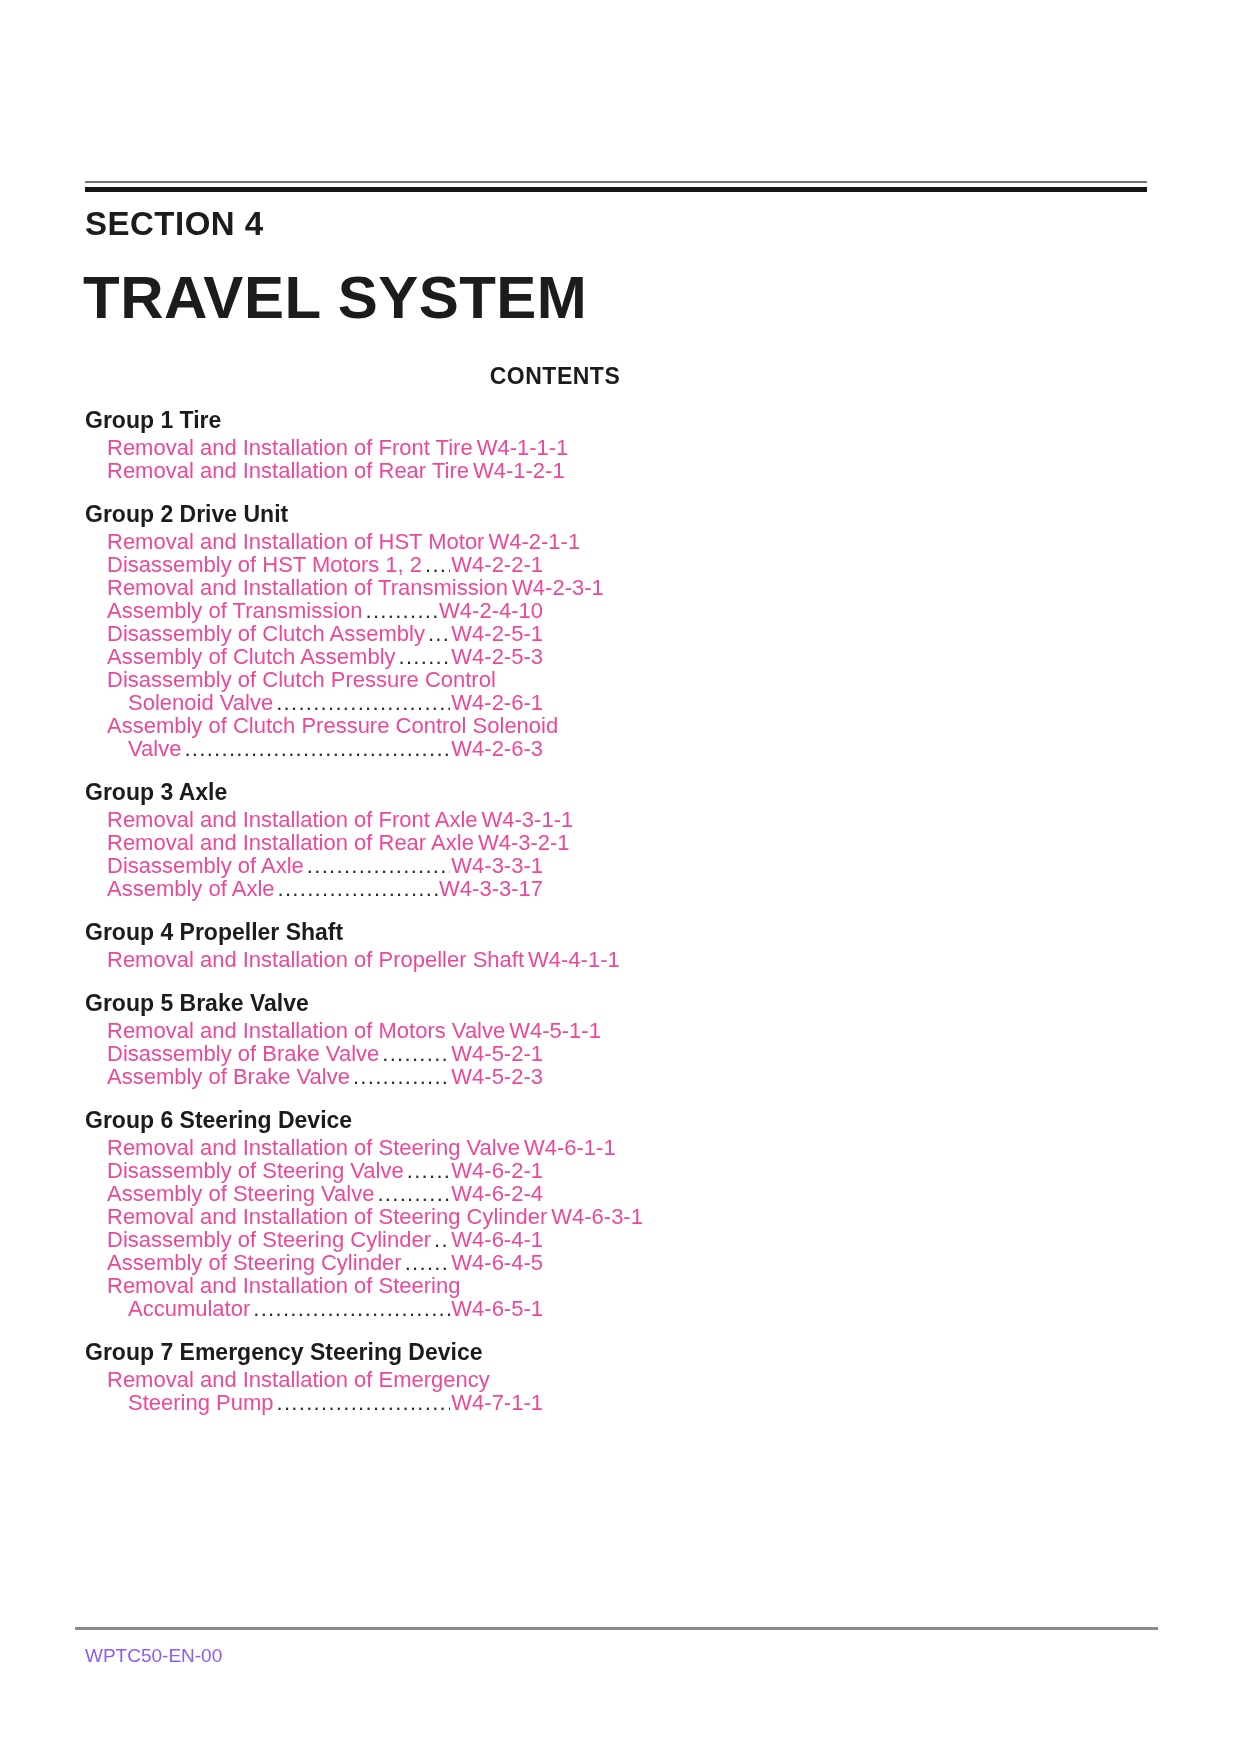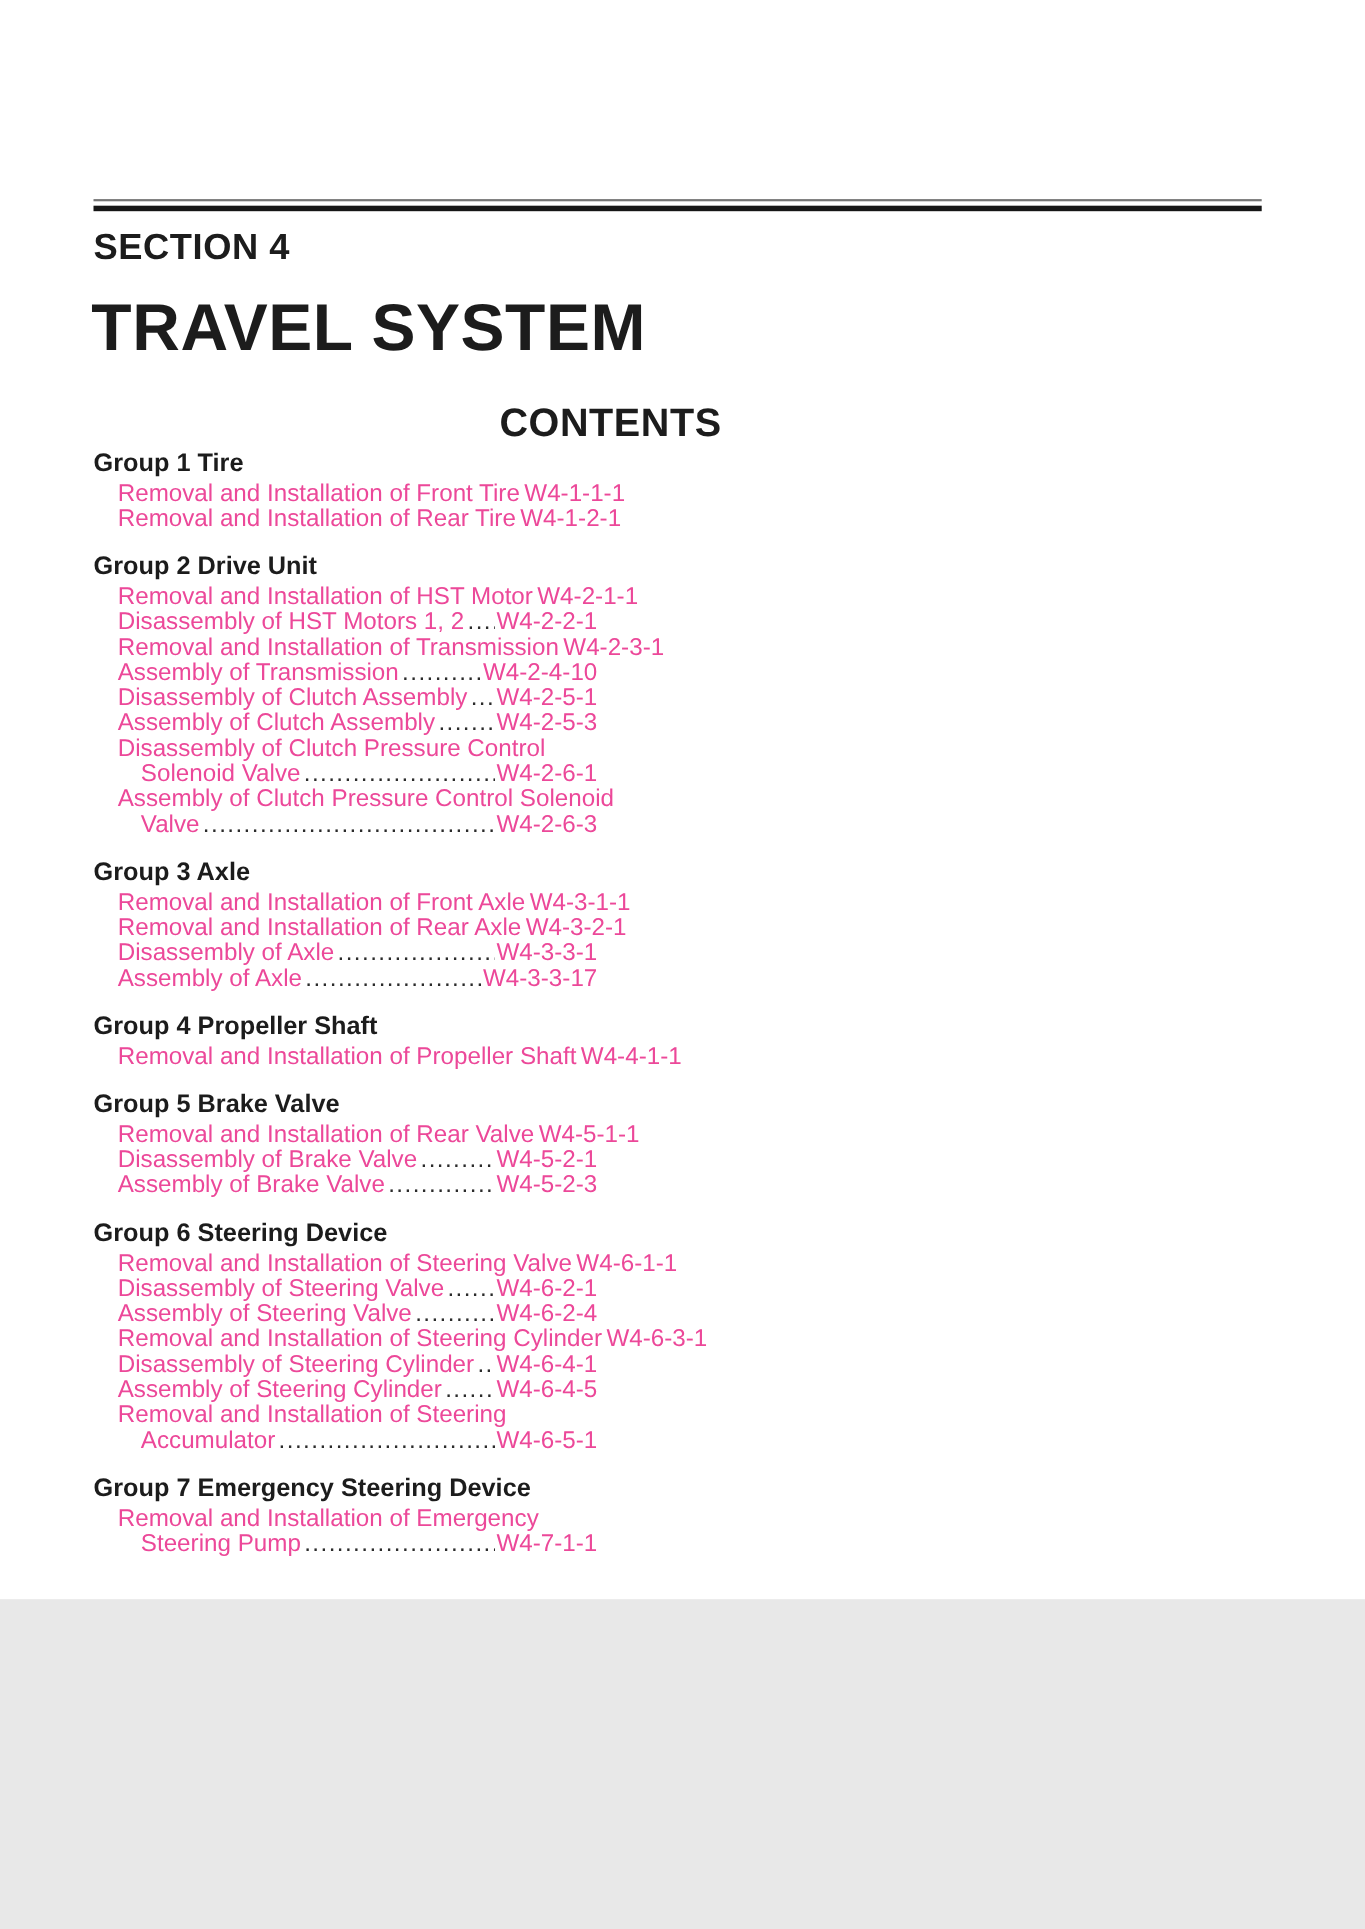--- a/index.html
+++ b/index.html
@@ -1,19 +1,19 @@
 <!DOCTYPE html>
 <html><head>
 <meta charset="utf-8">
 <style>
   html, body { margin: 0; padding: 0; background: #e8e8e8; }
   .page {
     position: relative;
     width: 1241px;
-    height: 1454px;
+    height: 1754px;
     margin: 0 auto;
     background: #ffffff;
     font-family: "Liberation Sans", sans-serif;
     color: #222222;
     overflow: hidden;
   }
 
   
   .top-rule { position: absolute; left: 85px; top: 181px; width: 1062px; }
   .top-rule .thin  { height: 2px; background: #757575; }
@@ -26,21 +26,21 @@
     letter-spacing: 0.5px;
   }
   .doc-title {
     position: absolute; left: 83px; top: 263px;
     font-size: 60px; font-weight: bold; color: #1c1c1c;
     letter-spacing: 0.5px;
   }
   .contents-heading {
     position: absolute; left: 85px; top: 363px; width: 940px;
     text-align: center;
-    font-size: 36px; font-weight: bold; color: #1c1c1c;
+    font-size: 23px; font-weight: bold; color: #1c1c1c;
     letter-spacing: 0.5px;
   }
 
   
   .toc { position: absolute; left: 85px; top: 388px; width: 458px; }
   .toc-group { margin-top: 17px; }
   .group-heading {
     font-size: 23px; font-weight: bold; color: #1c1c1c;
     line-height: 31px;
   }
@@ -211,21 +211,21 @@
             <span class="toc-text">Removal and Installation of Propeller Shaft</span>
             <span class="leader"></span>
             <span class="page-num">W4-4-1-1</span>
           </div>
         </div>
       </div>
       <div class="toc-group">
         <div class="group-heading">Group 5 Brake Valve</div>
         <div class="toc-entry">
           <div class="toc-line">
-            <span class="toc-text">Removal and Installation of Rear Valve</span>
+            <span class="toc-text">Removal and Installation of Motors Valve</span>
             <span class="leader"></span>
             <span class="page-num">W4-5-1-1</span>
           </div>
         </div>
         <div class="toc-entry">
           <div class="toc-line">
             <span class="toc-text">Disassembly of Brake Valve</span>
             <span class="leader"></span>
             <span class="page-num">W4-5-2-1</span>
           </div>

